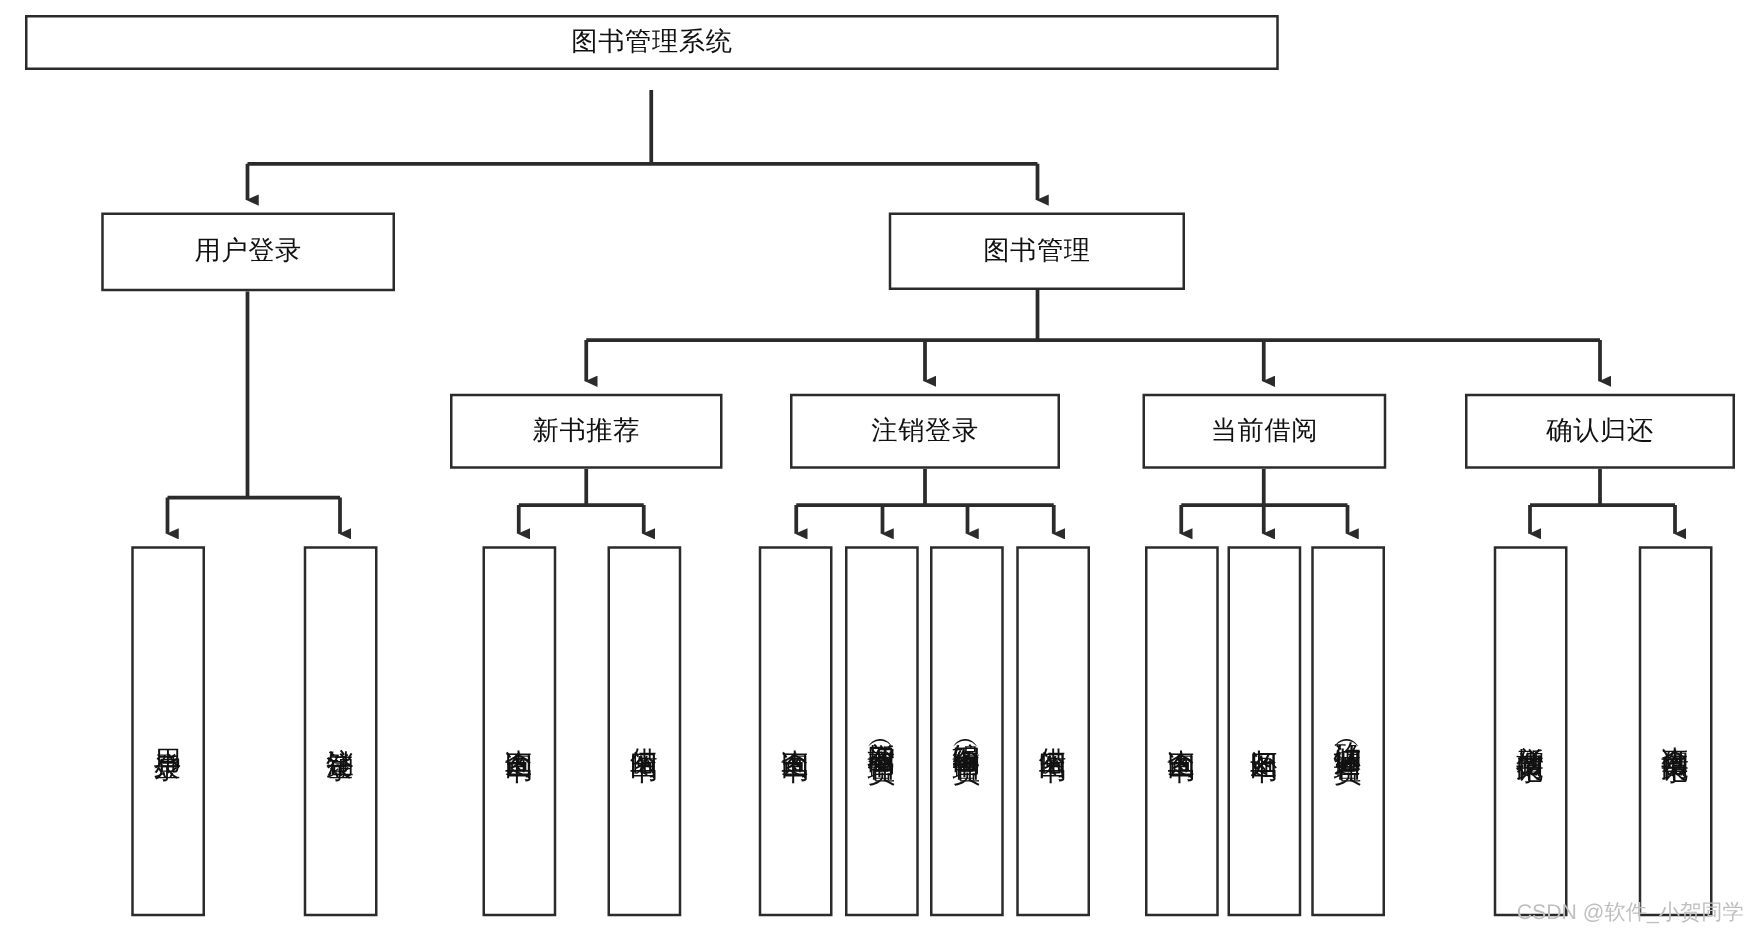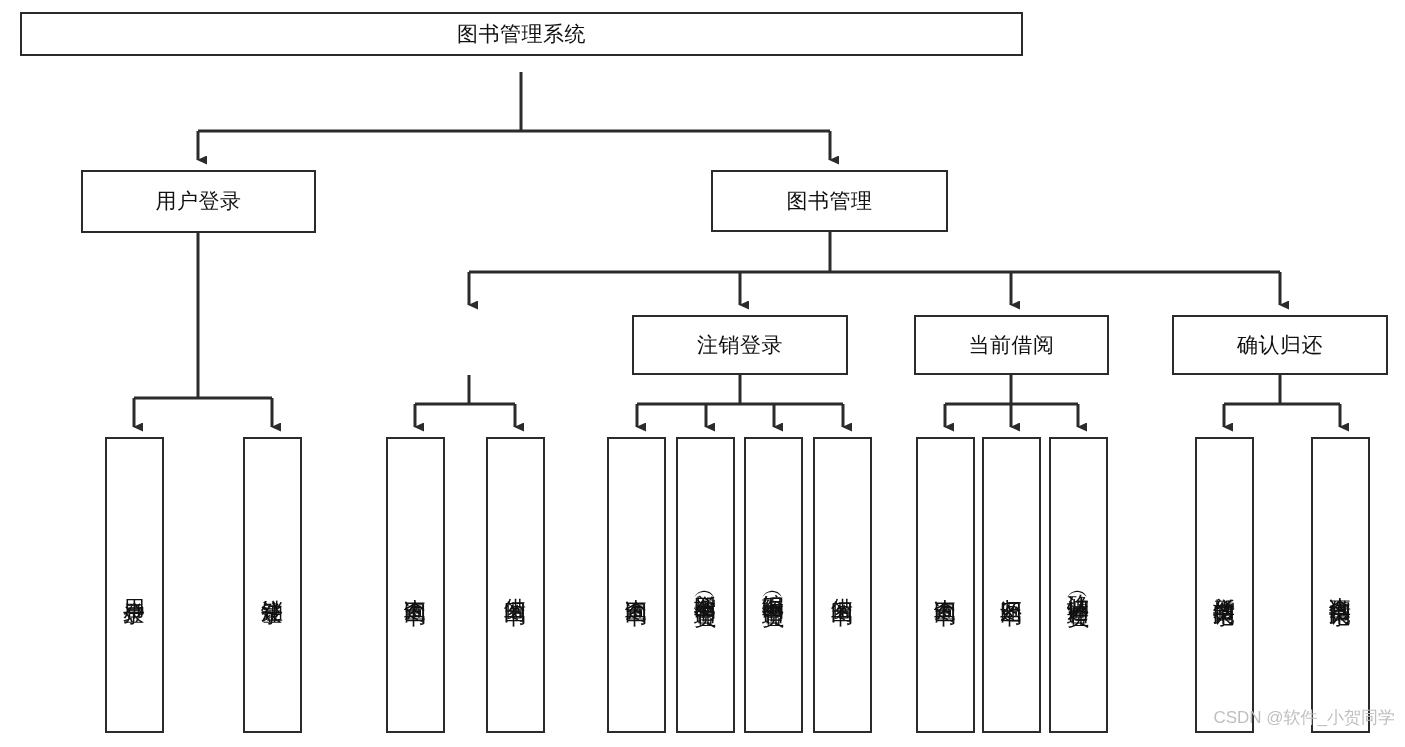--- a/index.html
+++ b/index.html
@@ -56,21 +56,21 @@
     writing-mode: vertical-rl;
     text-orientation: upright;
     font-size: 22px;
     line-height: 1.05;
     letter-spacing: 2px;
     white-space: nowrap;
   }
   #watermark {
     position: absolute;
     right: 10px;
-    bottom: 18px;
+    bottom: 6px;
     font-size: 17px;
     color: #bfbfbf;
     z-index: 3;
     white-space: nowrap;
     pointer-events: none;
   }
 </style>
 </head>
 <body>
 
@@ -131,20 +131,23 @@
     <span class="label">图书管理系统</span>
   </div>
 
   <div class="node horiz" style="left:81px; top:170px; width:235px; height:63px;">
     <span class="label">用户登录</span>
   </div>
   <div class="node horiz" style="left:711px; top:170px; width:237px; height:62px;">
     <span class="label">图书管理</span>
   </div>
 
+  <div class="node horiz" style="left:360px; top:315px; width:218px; height:60px;">
+    <span class="label">新书推荐</span>
+  </div>
   <div class="node horiz" style="left:632px; top:315px; width:216px; height:60px;">
     <span class="label">注销登录</span>
   </div>
   <div class="node horiz" style="left:914px; top:315px; width:195px; height:60px;">
     <span class="label">当前借阅</span>
   </div>
   <div class="node horiz" style="left:1172px; top:315px; width:216px; height:60px;">
     <span class="label">确认归还</span>
   </div>
 

